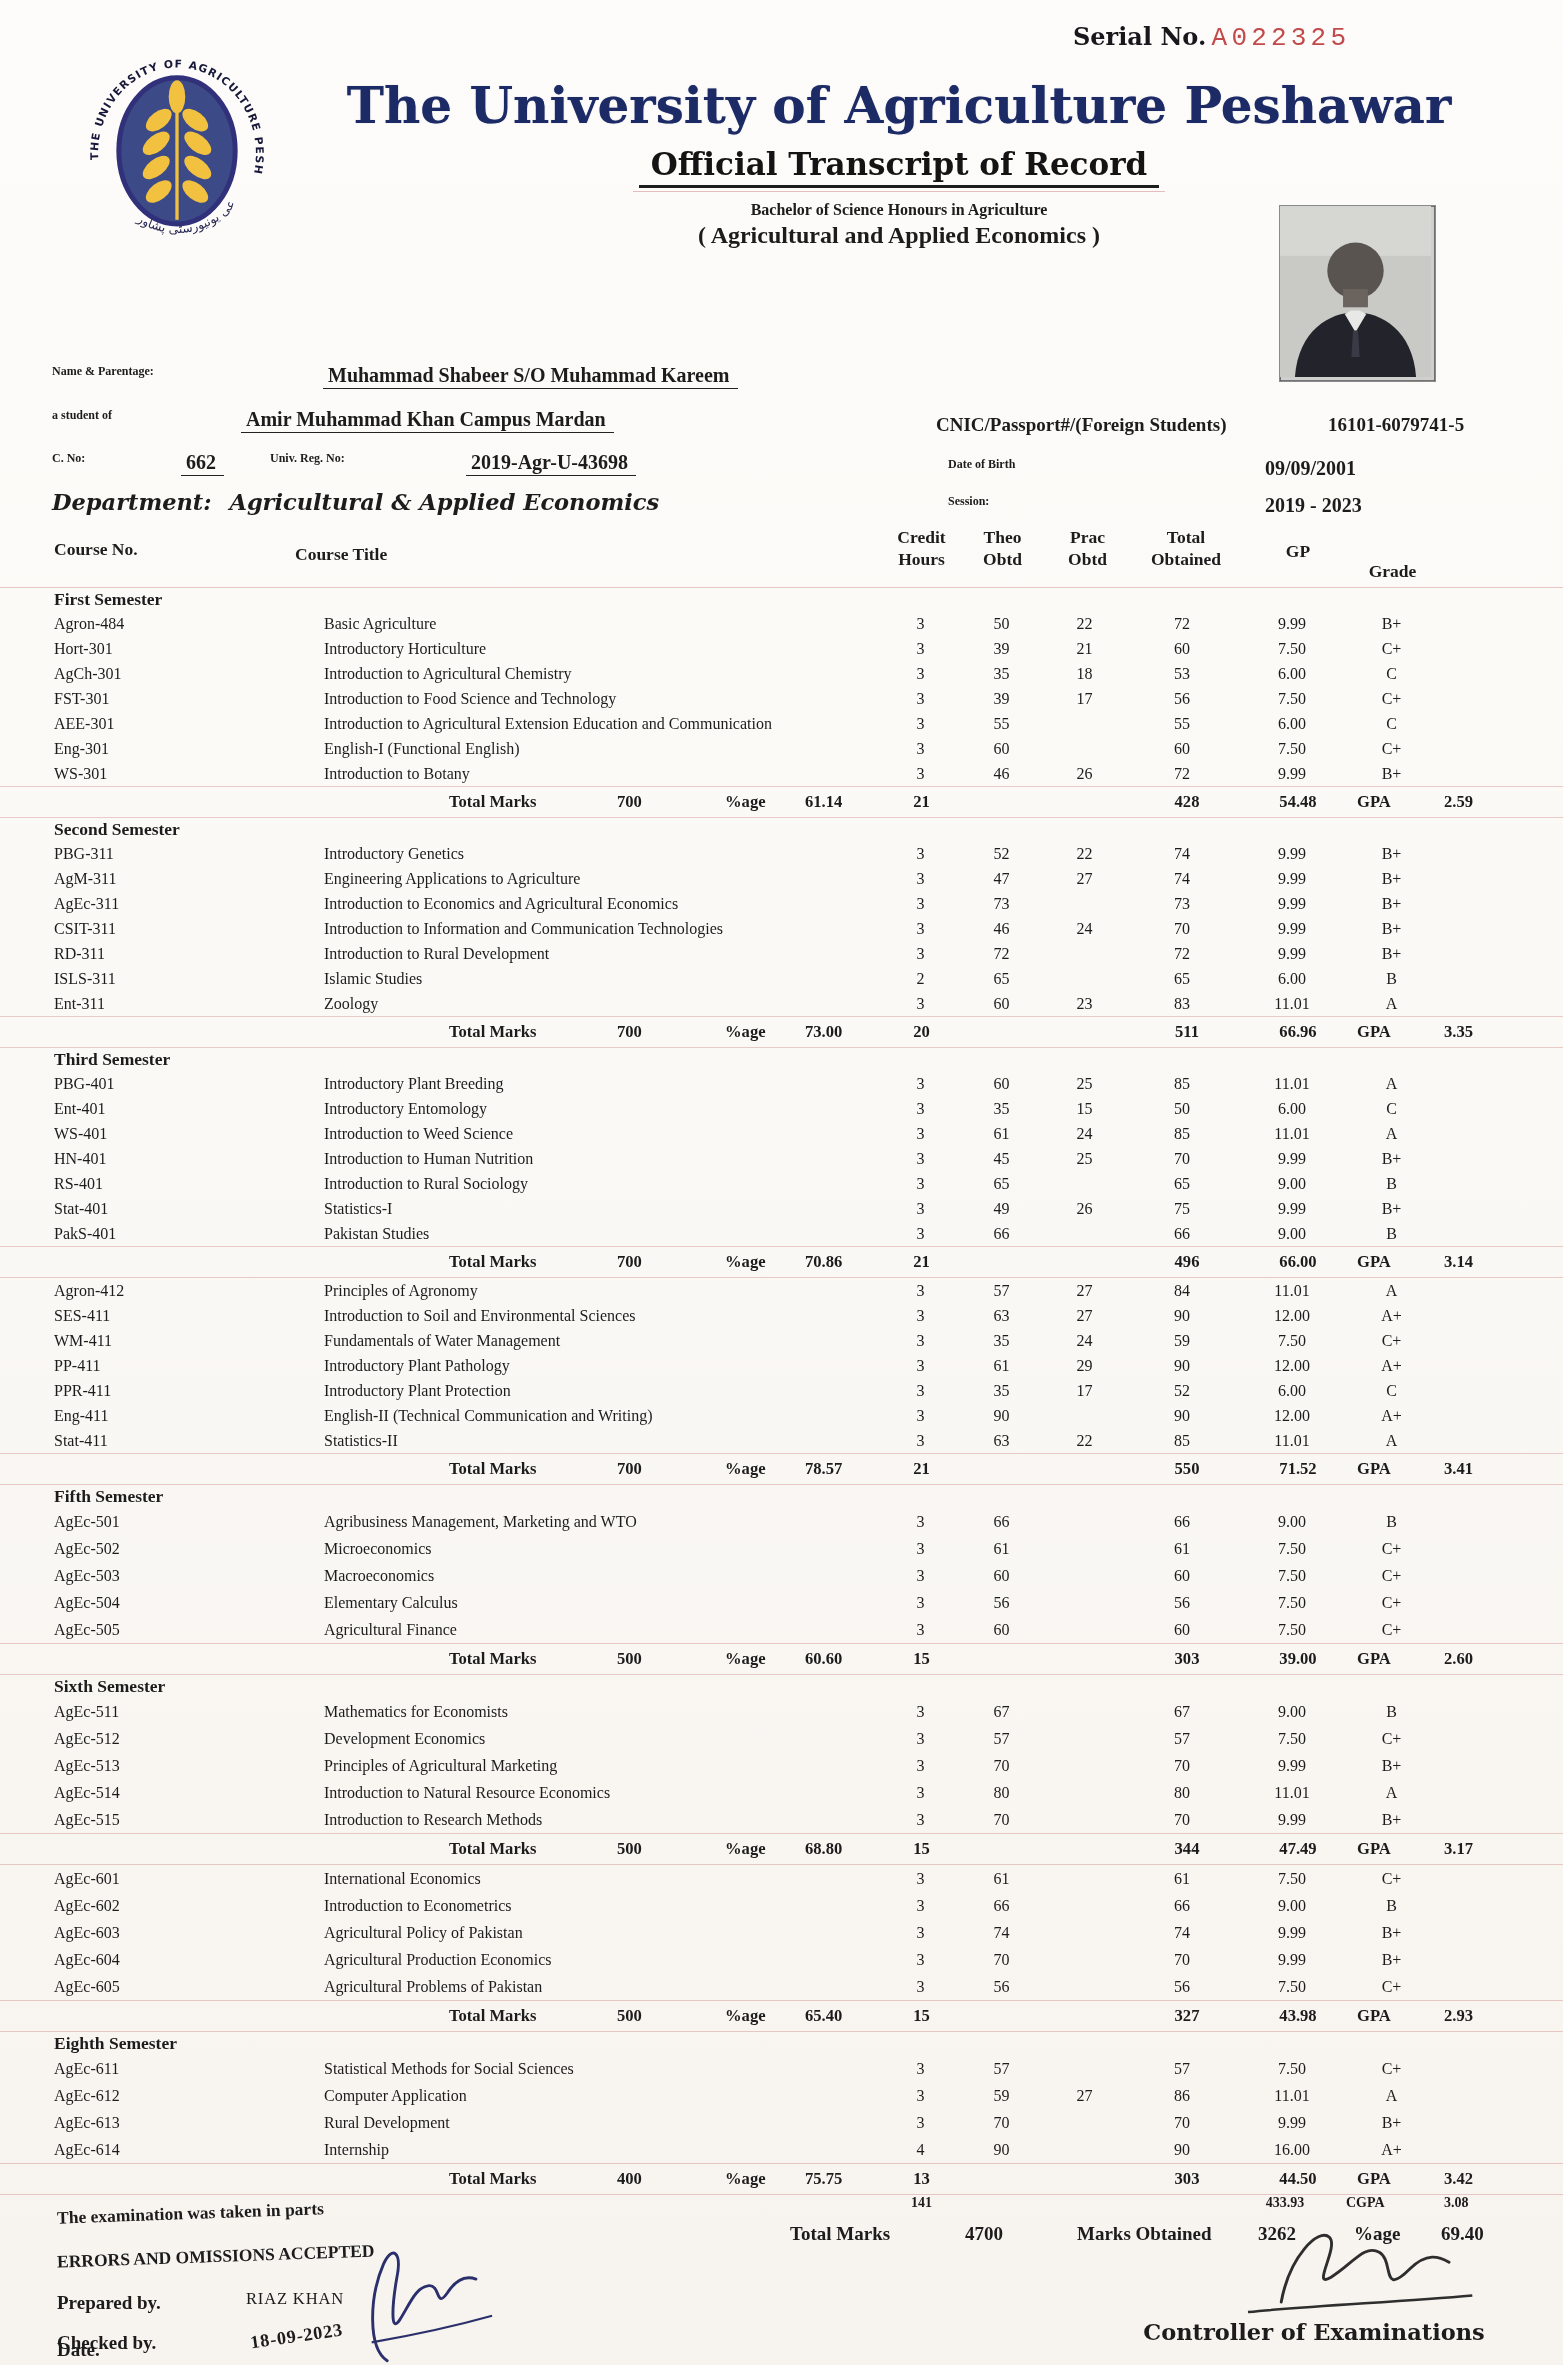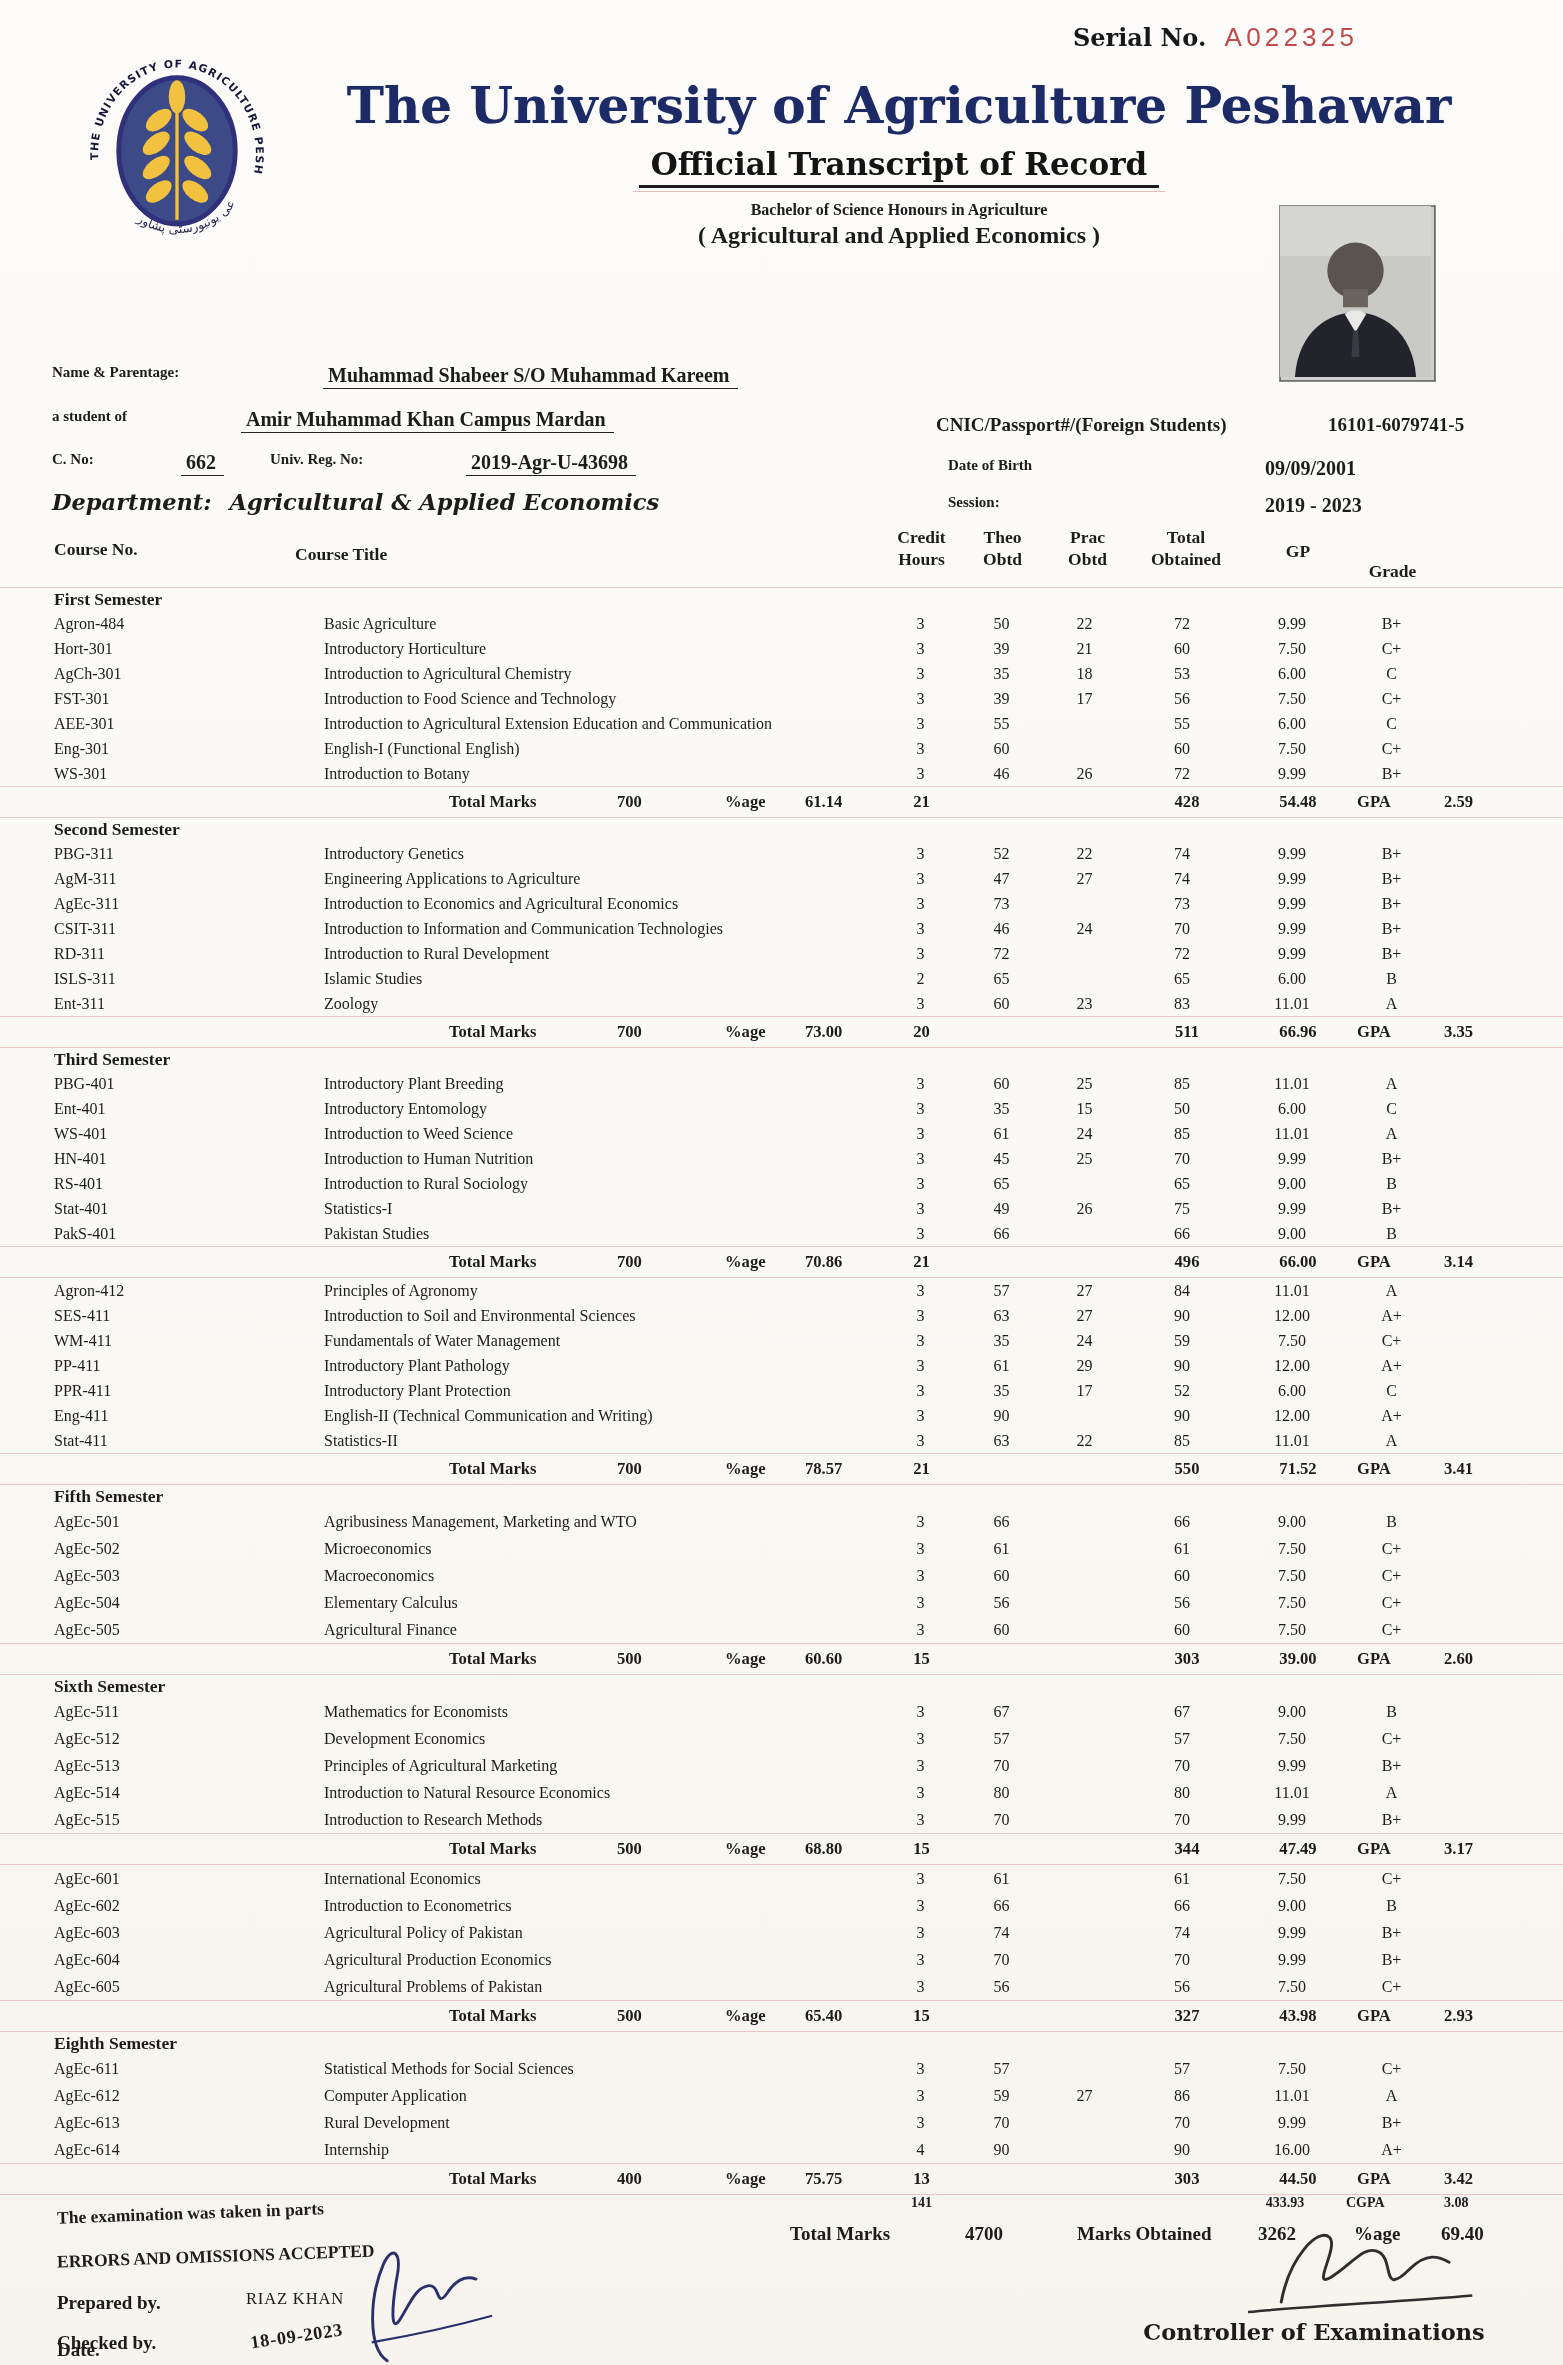--- a/index.html
+++ b/index.html
@@ -3,38 +3,38 @@
 <meta charset="utf-8">
 <style>
   html,body{margin:0;padding:0;}
   body{background:#e8e6e2;}
   .page{position:relative;width:1564px;height:2366px;margin:0 auto;overflow:hidden;
         background:linear-gradient(180deg,#fdfcfa 0%,#faf8f4 55%,#f7f4ef 100%);
         font-family:"Liberation Serif", serif;color:#1c1c1c;}
   
   .serial{position:absolute;top:21.6px;left:1073px;white-space:nowrap;}
   .serial-label{font-family:"DejaVu Serif",serif;font-weight:700;font-size:24px;color:#17171c;}
-  .serial-value{font-family:Liberation Sans, sans-serif;font-size:26px;color:#c24a4a;letter-spacing:4.2px;margin-left:15px;}
+  .serial-value{font-family:Liberation Mono, monospace;font-size:26px;color:#c24a4a;letter-spacing:4.2px;margin-left:2px;}
   
   .seal{position:absolute;left:73px;top:32px;width:208px;height:231px;}
   
   .title-block{position:absolute;left:250px;top:80px;width:1298px;text-align:center;}
   .uni-title{font-family:"DejaVu Serif",serif;font-weight:700;font-size:50px;line-height:1.05;color:#1c2a66;
              text-shadow:0 0 0.8px rgba(28,42,102,.5);}
   .doc-title{display:inline-block;margin-top:13.3px;font-family:"DejaVu Serif",serif;font-weight:700;
              font-size:31px;color:#141414;border-bottom:3.3px solid #1d1d1d;padding:0 11.6px 3.3px 11.6px;}
   .red-rule{width:532px;height:1.7px;background:rgba(198,110,110,.45);margin:2.5px auto 0 auto;}
   .degree1{margin-top:8.3px;font-size:16px;font-weight:700;}
   .degree2{margin-top:3.3px;font-size:24px;font-weight:700;}
   
   .photo{position:absolute;left:1279px;top:205px;width:155px;height:175px;border:1.7px solid #8a8a8a;
          background:#cfcfcd;box-shadow:0 0 0 0.8px #555 inset;}
   
   .sinfo{position:absolute;left:0;top:0;width:1564px;height:2366px;pointer-events:none;}
-  .sinfo .lbl{font-weight:700;font-size:15px;white-space:nowrap;}
+  .sinfo .lbl{font-weight:700;font-size:12px;white-space:nowrap;}
   .sinfo .val{font-weight:700;font-size:20px;white-space:nowrap;border-bottom:1.7px solid #222;padding:0 8.3px 0.8px 5px;text-align:right;}
   .sinfo .plain{border-bottom:none;}
   .pos{position:absolute;}
   .dept-line{font-style:italic;font-family:"DejaVu Serif",serif;font-size:22.5px;font-weight:700;}
   
   .table{position:absolute;left:0;top:524px;width:1564px;}
   .thead{position:relative;height:63px;border-bottom:0.8px solid rgba(193,102,102,.35);}
   .th{position:absolute;font-weight:700;font-size:17.5px;text-align:center;line-height:1.25;}
   .sem-title{height:23px;padding-left:54px;font-weight:700;font-size:17.5px;display:flex;align-items:center;}
   .row{position:relative;display:grid;grid-template-columns:270px 557px 79px 83px 83px 112px 108px 91px;

